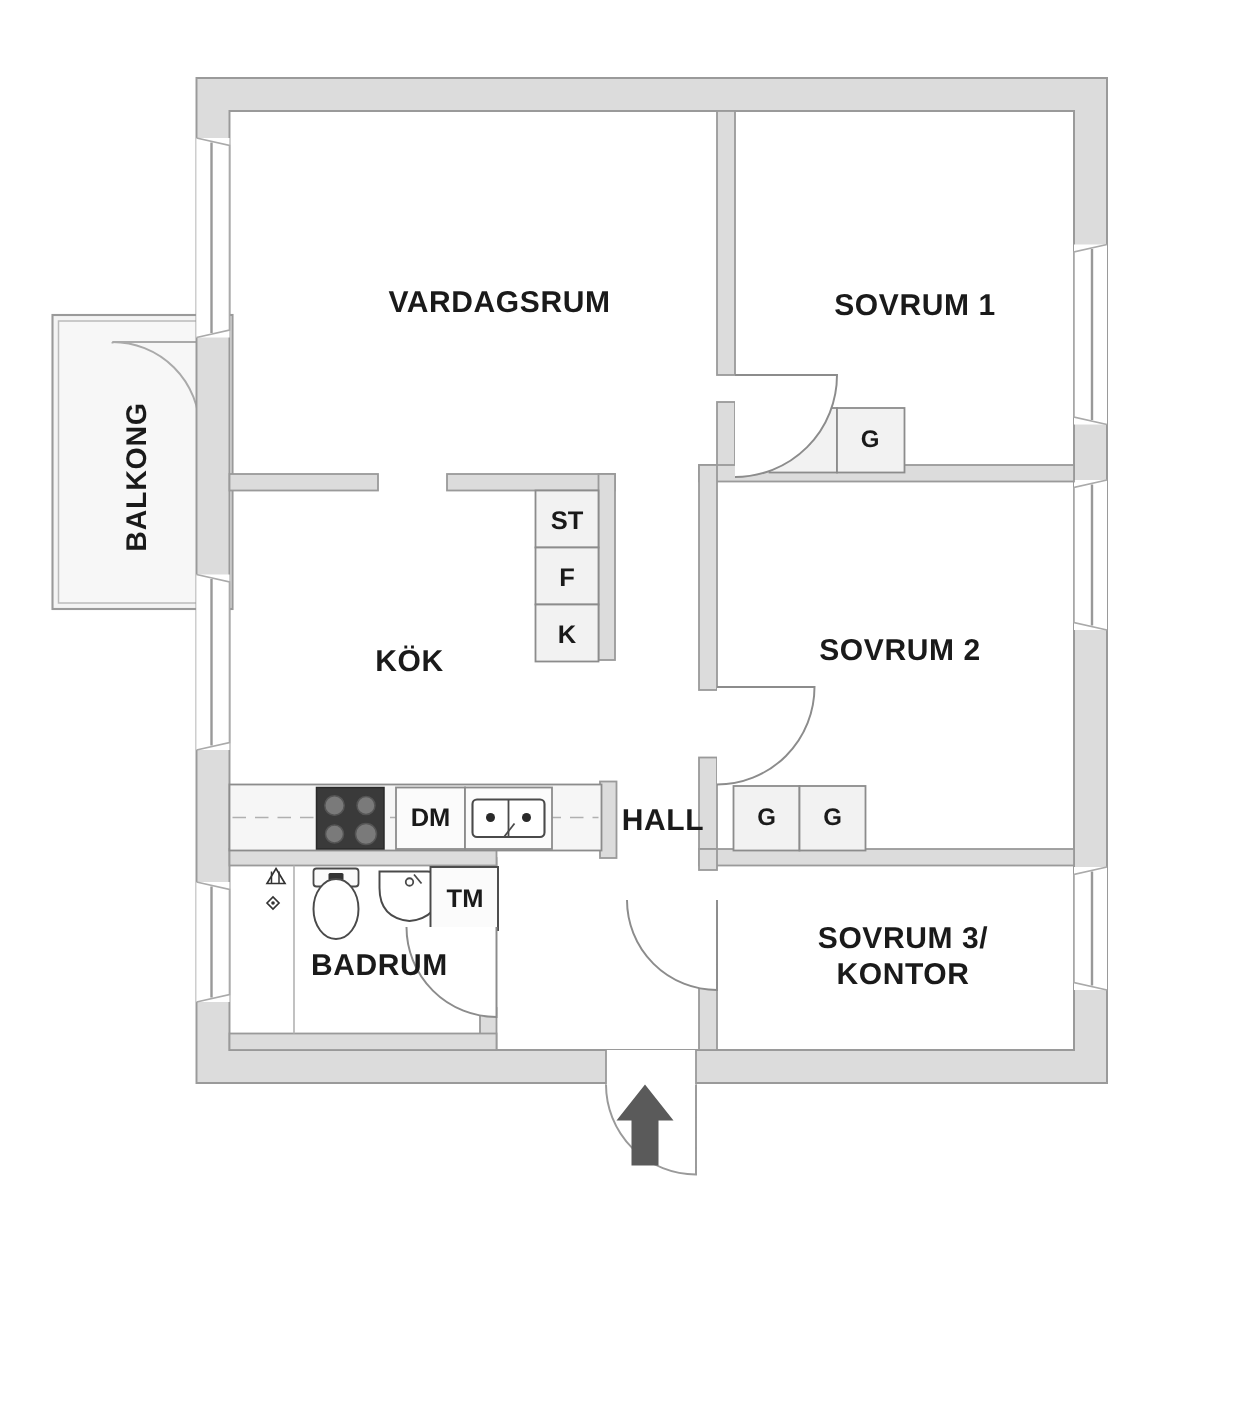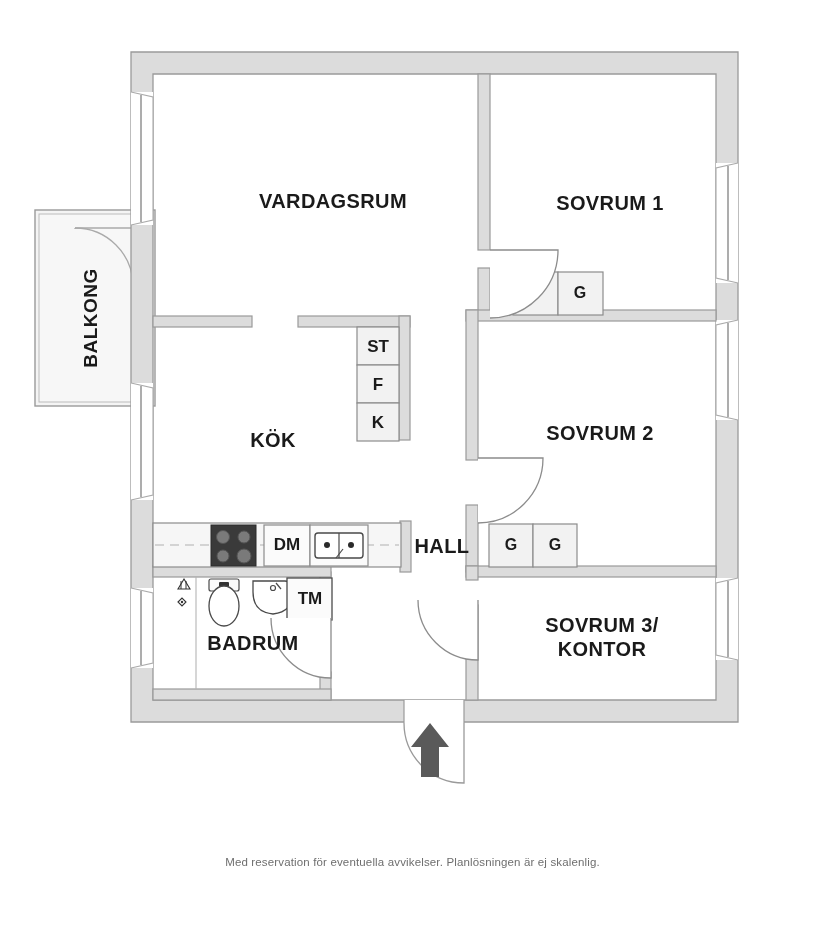--- a/index.html
+++ b/index.html
@@ -256,15 +256,14 @@
     <text class="room-label" x="273" y="442">KÖK</text>
     <text class="room-label" x="442" y="548">HALL</text>
     <text class="room-label" x="253" y="645">BADRUM</text>
     <text class="room-label" x="610" y="205">SOVRUM 1</text>
     <text class="room-label" x="600" y="435">SOVRUM 2</text>
     <text class="room-label" x="602" y="627">SOVRUM 3/</text>
     <text class="room-label" x="602" y="651">KONTOR</text>
 
   </svg>
 
-  <div class="disclaimer">Med reservation för eventuella avvikelser. Planlösningen är ej skalenlig.</div>
 
 </div>
 
 </body></html>

